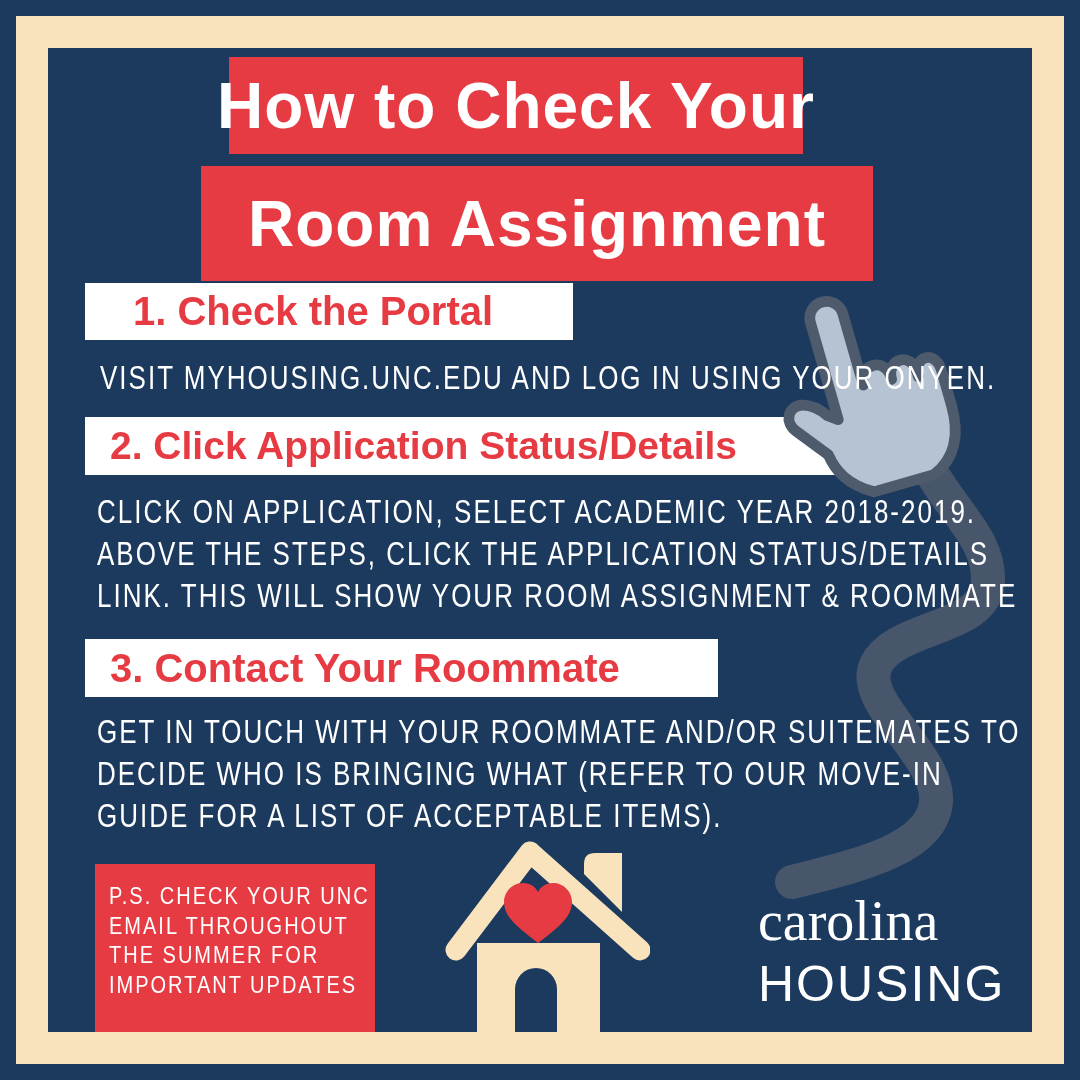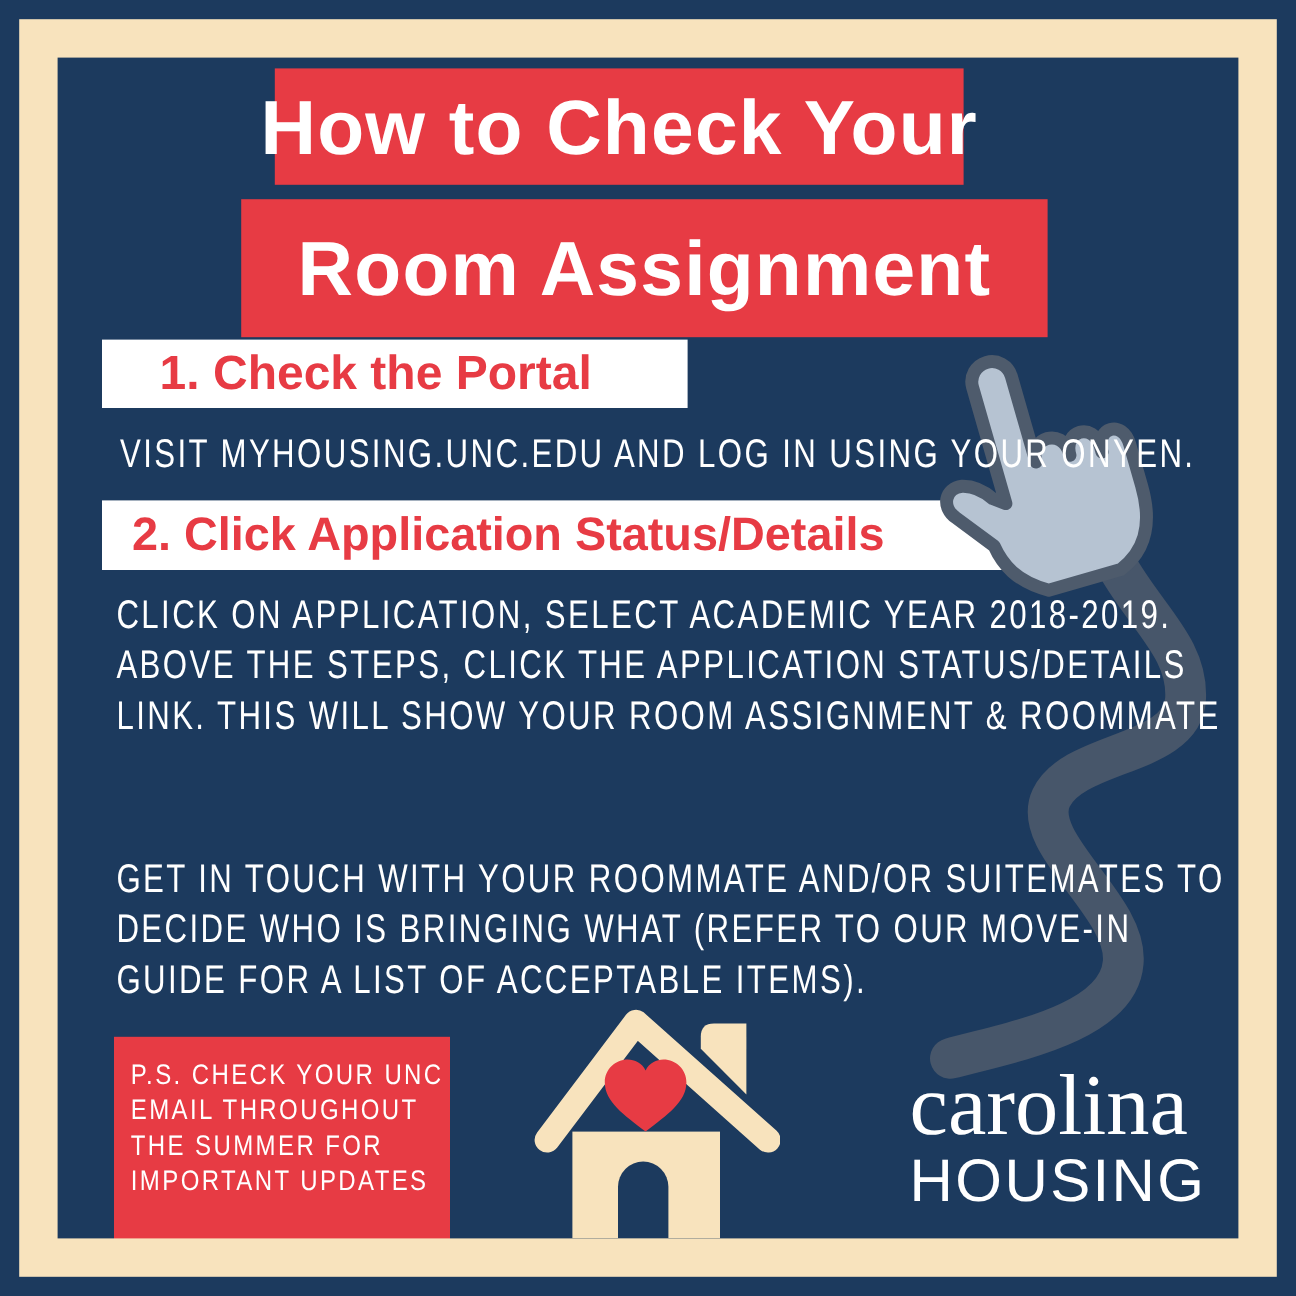--- a/index.html
+++ b/index.html
@@ -49,21 +49,21 @@
     color:var(--white); font-size:20px; letter-spacing:2px; line-height:25px;
     white-space:pre-line; display:block;
     transform:scaleY(1.18); transform-origin:0 0;
   }
   .house-svg{ position:absolute; left:438px; top:840px; z-index:2; }
   .logo{
     position:absolute; left:758px; top:884px; width:270px; z-index:2;
     color:var(--white);
   }
   .logo-serif{
-    font-family:"Liberation Serif", serif; font-size:72px; line-height:74px;
+    font-family:"Liberation Serif", serif; font-size:56px; line-height:74px;
     letter-spacing:0px;
   }
   .logo-sans{
     font-family:"Liberation Sans", sans-serif; font-size:50px; line-height:52px;
     letter-spacing:2px; font-weight:normal; margin-top:0px;
   }
   .cursor-svg{ position:absolute; left:760px; top:280px; z-index:3; }
 </style>
 </head>
 <body>
@@ -84,20 +84,23 @@
   </div>
   <div class="step-body body-1">VISIT MYHOUSING.UNC.EDU AND LOG IN USING YOUR ONYEN.</div>
 
   <div class="step-bar step2-bar">
     <span>2. Click Application Status/Details</span>
   </div>
   <div class="step-body body-2">CLICK ON APPLICATION, SELECT ACADEMIC YEAR 2018-2019.
 ABOVE THE STEPS, CLICK THE APPLICATION STATUS/DETAILS
 LINK. THIS WILL SHOW YOUR ROOM ASSIGNMENT &amp; ROOMMATE</div>
 
+  <div class="step-bar step3-bar">
+    <span>3. Contact Your Roommate</span>
+  </div>
   <div class="step-body body-3">GET IN TOUCH WITH YOUR ROOMMATE AND/OR SUITEMATES TO
 DECIDE WHO IS BRINGING WHAT (REFER TO OUR MOVE-IN
 GUIDE FOR A LIST OF ACCEPTABLE ITEMS).</div>
 
   <div class="ps-box">
     <span class="ps-text">P.S. CHECK YOUR UNC
 EMAIL THROUGHOUT
 THE SUMMER FOR
 IMPORTANT UPDATES</span>
   </div>

